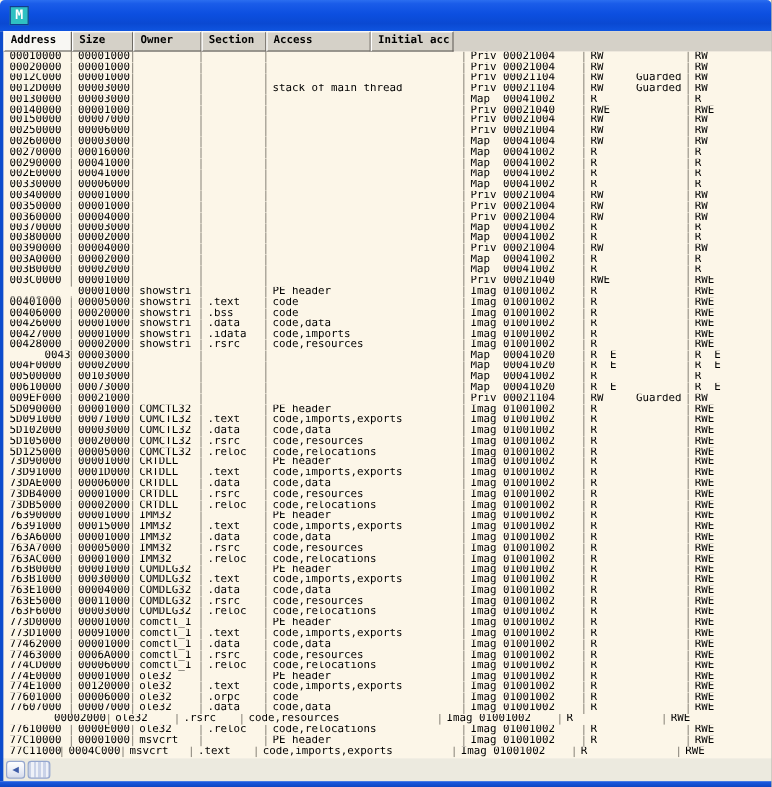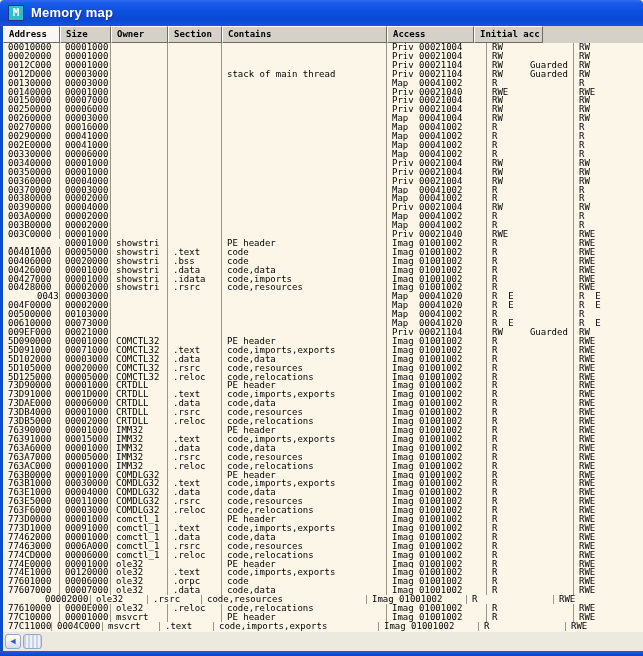--- a/index.html
+++ b/index.html
@@ -44,30 +44,28 @@
   #bottomborder{position:absolute;left:0;top:651px;width:643px;height:5px;
     background:linear-gradient(180deg,#1c5ce4,#0c44c0);}
 </style>
 </head>
 <body>
 
 <div id="window">
 
   <div id="titlebar">
     <div class="appicon">M</div>
-    <div class="title">Memory map</div>
   </div>
 
   <div id="frame">
     <div id="header">
         <div class="hcell active" style="width: 57px;">Address</div>
         <div class="hcell" style="width: 51px;">Size</div>
         <div class="hcell" style="width: 57px;">Owner</div>
         <div class="hcell" style="width: 54px;">Section</div>
-        <div class="hcell" style="width: 165px;">Contains</div>
         <div class="hcell" style="width: 87px;">Access</div>
         <div class="hcell" style="width: 69px;">Initial acc</div>
       </div>
     <div id="tbody">
         <div class="trow">
           <span class="tcell" style="width: 57px;">00010000</span>
           <span class="tcell" style="width: 51px;">00001000</span>
           <span class="tcell" style="width: 57px;"></span>
           <span class="tcell" style="width: 54px;"></span>
           <span class="tcell" style="width: 165px;"></span>

